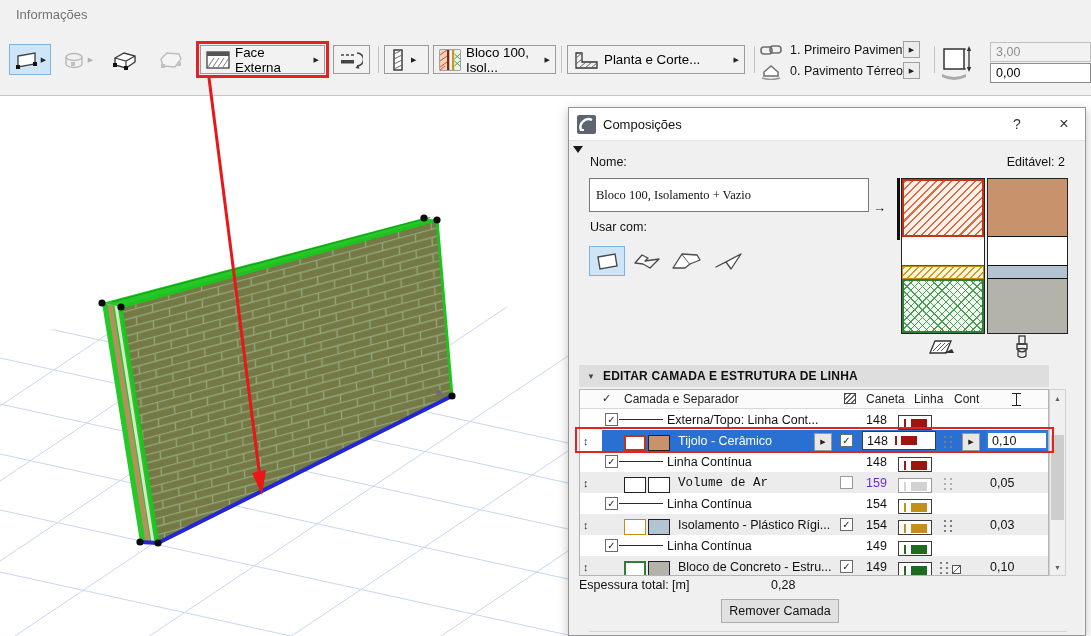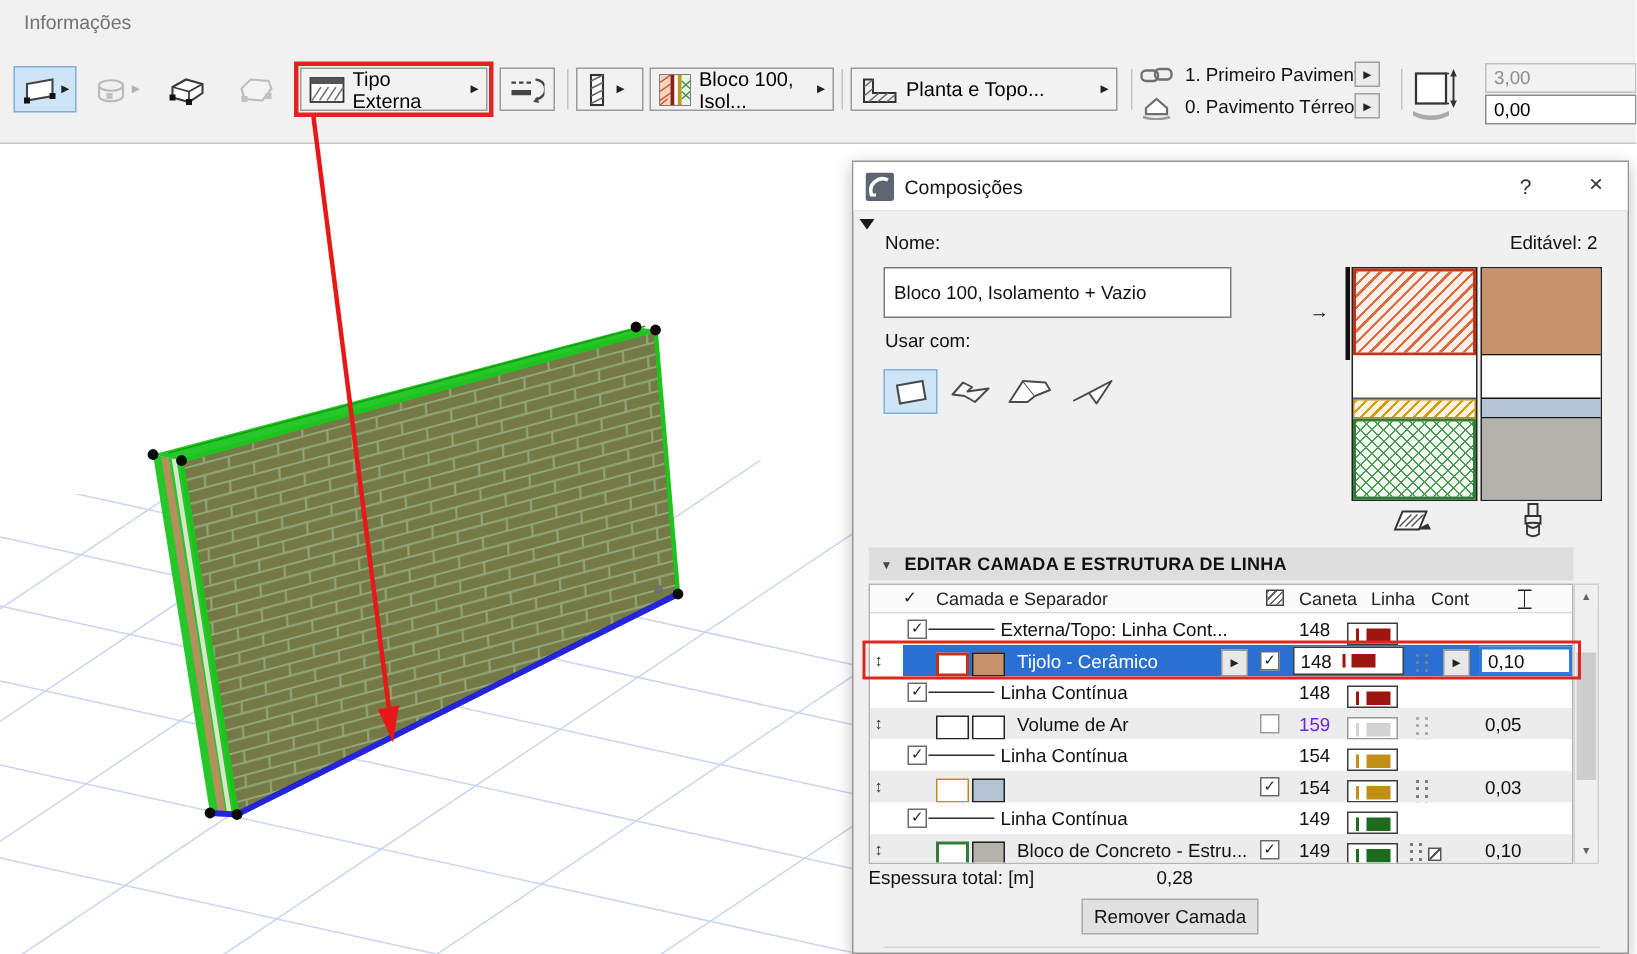--- a/index.html
+++ b/index.html
@@ -29,21 +29,21 @@
   
   .overlay { left:0; top:0; width:1091px; height:636px; z-index:50; pointer-events:none; }
 
   
   .dialog { left:568px; top:107px; width:518px; height:529px; background:#f0f0f0; border:1px solid #959595; z-index:20; box-shadow:0 3px 10px rgba(0,0,0,.25); }
   .dlg-titlebar { position:absolute; left:0; top:0; width:100%; height:33px; background:#ffffff; border-bottom:1px solid #e3e3e3; }
   .dlg-title { position:absolute; left:34px; top:9px; font-size:13px; color:#111; }
   .dlg-help { position:absolute; left:438px; top:8px; width:20px; text-align:center; font-size:14px; color:#333; }
   .dlg-close { position:absolute; left:483px; top:7px; width:24px; text-align:center; font-size:16px; color:#333; }
   .dlg-label { position:absolute; font-size:12.5px; color:#111; }
-  .name-input { position:absolute; left:20px; top:70px; width:232px; height:23px; border:1px solid #7a7a7a; background:#fff; font-size:12.5px; padding:16px 6px; font-family:Liberation Sans, sans-serif; color:#111; }
+  .name-input { position:absolute; left:20px; top:70px; width:280px; height:23px; border:1px solid #7a7a7a; background:#fff; font-size:12.5px; padding:16px 6px; font-family:Liberation Serif, serif; color:#111; }
   .uw-btn { position:absolute; top:138px; width:36px; height:30px; display:flex; align-items:center; justify-content:center; }
   .uw-btn.sel { background:#cde5f7; border:1px solid #7fb2dd; }
 
   
   .pv-colL { position:absolute; left:332px; top:70px; width:84px; height:156px; border:1px solid #222; background:#fff; }
   .pv-colR { position:absolute; left:418px; top:70px; width:81px; height:156px; border:1px solid #222; background:#fff; }
   .pv-seg { width:100%; border-bottom:1px solid #555; }
   .pv-colR .pv-seg { border-bottom:1px solid #111; }
   .pv-bar { position:absolute; left:328px; top:70px; width:3px; height:62px; background:#111; }
   .pv-arrow { position:absolute; left:304px; top:92px; font-size:13px; color:#111; }
@@ -136,21 +136,21 @@
   </div>
   <div class="tb-sep" style="left:196px;"></div>
 
   <div class="red-box"></div>
   <button class="tbtn" style="left:200px;width:125px;top:45px;">
     <svg width="24" height="18" viewBox="0 0 24 18">
         <rect x="1" y="1" width="22" height="16" fill="#fff" stroke="#333" stroke-width="1.2"></rect>
         <rect x="1" y="1" width="22" height="4" fill="#555"></rect>
         <path d="M2 16 L8 7 M7 16 L13 7 M12 16 L18 7 M17 16 L23 7" stroke="#777" stroke-width="1"></path>
       </svg>
-    <span style="flex:1;text-align:left;">Tipo Externa</span>
+    <span style="flex:1;text-align:left;">Face Externa</span>
     <span class="marrow">▶</span>
   </button>
   <button class="tbtn" style="left:333px;width:37px;">
     <svg width="24" height="20" viewBox="0 0 24 20">
         <line x1="2" y1="5" x2="15" y2="5" stroke="#444" stroke-width="1.5" stroke-dasharray="3 2"></line>
         <rect x="2" y="10" width="13" height="3.5" fill="#444"></rect>
         <path d="M18 3 a6 6 0 0 1 0 13" fill="none" stroke="#444" stroke-width="1.5"></path>
         <path d="M15.5 16 L20 16 L17.5 19.5 Z" fill="#444" transform="rotate(-50 18 16)"></path>
       </svg>
   </button>
@@ -177,21 +177,21 @@
     <span style="flex:1;text-align:left;">Bloco 100, Isol...</span>
     <span class="marrow">▶</span>
   </button>
   <div class="tb-sep" style="left:561px;"></div>
 
   <button class="tbtn" style="left:567px;width:178px;">
     <svg width="26" height="20" viewBox="0 0 26 20">
         <path d="M3 18 L3 3 L9 3 L9 12 L24 12 L24 18 Z" fill="#f0f0f0" stroke="#333" stroke-width="1.3"></path>
         <path d="M3 8 L9 3 M3 14 L9 9 M6 18 L13 12 M12 18 L19 12 M18 18 L24 13" stroke="#666" stroke-width="1"></path>
       </svg>
-    <span style="flex:1;text-align:left;">Planta e Topo...</span>
+    <span style="flex:1;text-align:left;">Planta e Corte...</span>
     <span class="marrow">▶</span>
   </button>
   <div class="tb-sep" style="left:754px;"></div>
 
   <div class="story-row" style="left:760px;top:41px;">
     <svg width="22" height="15" viewBox="0 0 22 15">
         <rect x="1" y="4" width="11" height="7" rx="3" fill="none" stroke="#6f6f6f" stroke-width="1.6"></rect>
         <rect x="10" y="3" width="11" height="7" rx="3" fill="none" stroke="#6f6f6f" stroke-width="1.6"></rect>
       </svg>
     <span class="story-lbl" style="margin-left:8px;">1. Primeiro Paviment...</span>
@@ -427,21 +427,21 @@
     </div>
 
     <div class="trow layer" style="top:82px;">
       <span class="cell drag-h" style="left:3px;">↕</span>
       <span class="cell" style="left:44px;top:2px;">
           <span class="fsw" style="background:#fff;"></span>
         </span>
       <span class="cell" style="left:68px;top:2px;">
           <span class="fsw" style="background-color: rgb(255, 255, 255);"></span>
         </span>
-      <span class="cell rname" style="left:98px;">Volume de Ar</span>
+      <span class="cell rname" style="left:98px;font-family:Liberation Mono, monospace;">Volume de Ar</span>
       <span class="cell" style="left:260px;">
           <span class="cbx dim"></span>
         </span>
       <span class="cell pen-num dim" style="left:286px;">159</span>
       <span class="cell" style="left:318px;top:3px;">
           <span class="pen-box dim">
             <i class="pen-l" style="background-color: rgb(210, 210, 210);"></i>
             <i class="pen-r" style="background-color: rgb(210, 210, 210);"></i>
           </span>
         </span>
@@ -469,20 +469,21 @@
     </div>
 
     <div class="trow layer" style="top:124px;">
       <span class="cell drag-h" style="left:3px;">↕</span>
       <span class="cell" style="left:44px;top:2px;">
           <span class="fsw f-gold" style="border:1px solid #222;"></span>
         </span>
       <span class="cell" style="left:68px;top:2px;">
           <span class="fsw" style="background-color: rgb(179, 195, 210);"></span>
         </span>
+      <span class="cell rname" style="left:98px;">Isolamento - Plástico Rígi...</span>
       <span class="cell" style="left:260px;">
           <span class="cbx">✓</span>
         </span>
       <span class="cell pen-num" style="left:286px;">154</span>
       <span class="cell" style="left:318px;top:3px;">
           <span class="pen-box">
             <i class="pen-l" style="background-color: rgb(194, 144, 26);"></i>
             <i class="pen-r" style="background-color: rgb(194, 144, 26);"></i>
           </span>
         </span>

